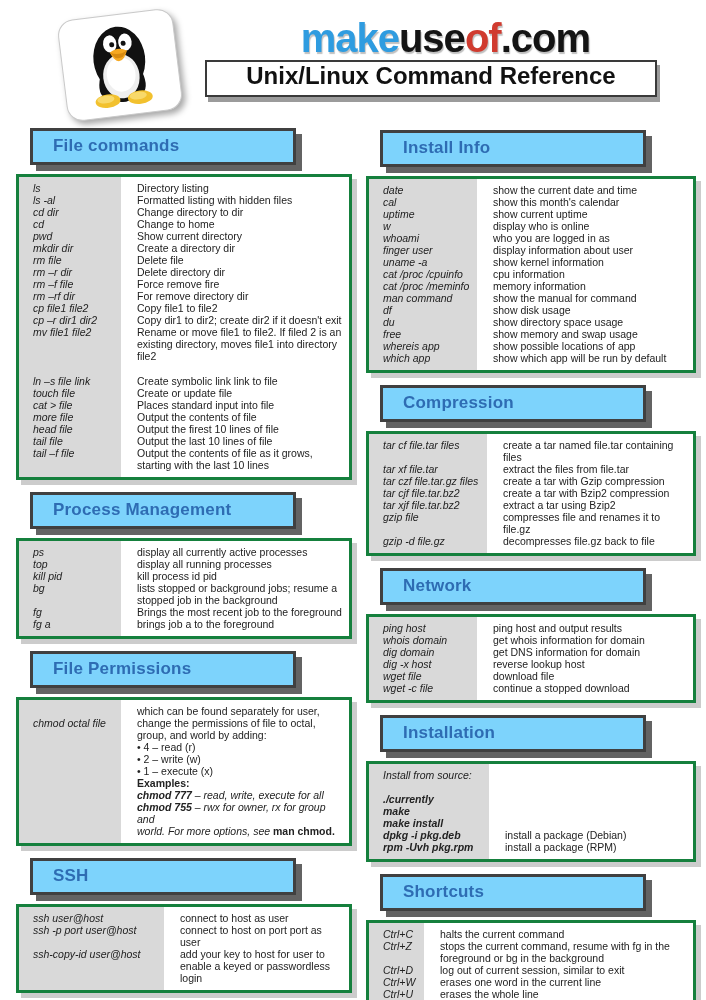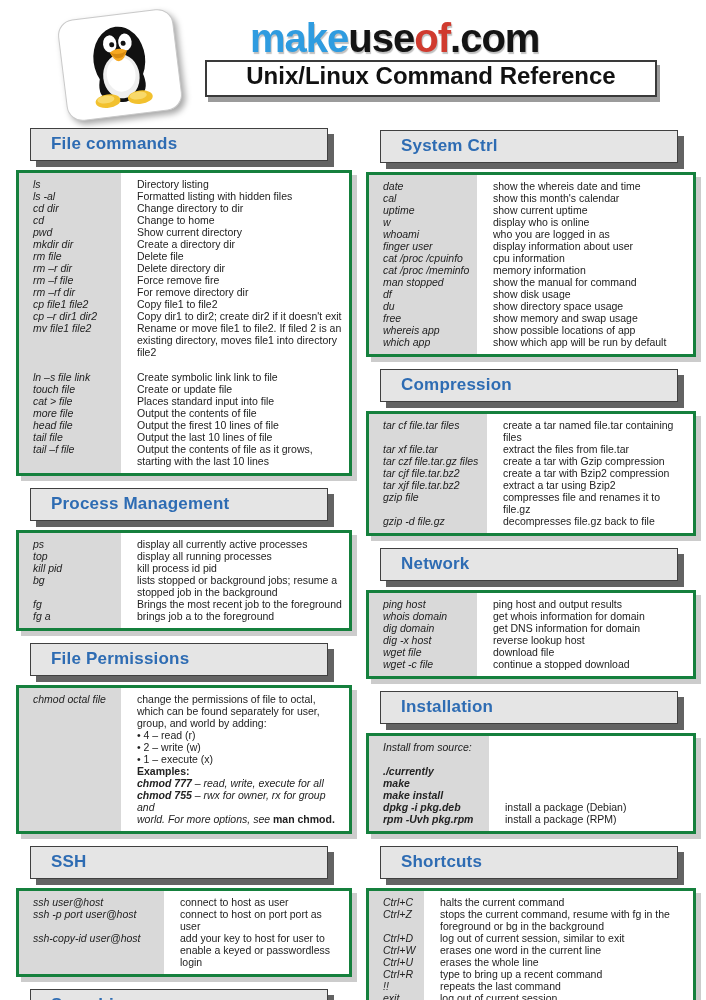--- a/index.html
+++ b/index.html
@@ -13,21 +13,21 @@
   
   .tux-card {
     position:absolute; left:62px; top:14px; width:116px; height:102px;
     background:#ffffff; border:1px solid #c9c9c9; border-radius:16px;
     transform:rotate(-7deg);
     box-shadow:3px 4px 6px rgba(0,0,0,0.35);
     display:flex; align-items:center; justify-content:center;
   }
   .mou-logo {
     position:absolute; left:250px; top:16px; width:340px;
-    text-align:left; font-size:40px; font-weight:bold; letter-spacing:-1px;
+    text-align:right; font-size:40px; font-weight:bold; letter-spacing:-1px;
     text-shadow:1px 2px 1px rgba(0,0,0,0.25);
   }
   .mou-make { color:#2f9ce0; }
   .mou-use  { color:#141414; }
   .mou-of   { color:#d03b2f; }
   .mou-com  { color:#141414; }
   .title-box {
     position:absolute; left:205px; top:60px; width:452px; height:37px;
     background:#ffffff; border:2px solid #3a3a3a;
     box-shadow:3px 5px 0 #9b9b9b;
@@ -35,22 +35,22 @@
   }
   .title-box span { font-size:24px; font-weight:bold; color:#111; letter-spacing:0px; }
 
   
   .col-left  { position:absolute; left:16px;  top:128px; width:336px; }
   .col-right { position:absolute; left:366px; top:130px; width:330px; }
 
   
   .sec { margin-bottom:12px; }
   .sec-head {
-    width:298px; margin-left:14px; margin-bottom:9px;
-    background:#e5e5e5; border:1px solid #404040;
+    width:266px; margin-left:14px; margin-bottom:9px;
+    background:#7dd3fc; border:3px solid #404040;
     box-shadow:6px 6px 0 #636363;
     padding:5px 0 6px 20px;
   }
   .sec-head span { color:#2e6cb3; font-size:17px; font-weight:bold; letter-spacing:0.2px; }
 
   
   .sec-body {
     position:relative; width:100%;
     background:#ffffff; border:3px solid #15803d;
     box-shadow:5px 5px 0 #cccccc;
@@ -229,26 +229,26 @@
             <div class="desc">brings job a to the foreground</div>
           </div>
         </div>
     </div>
 
     <div class="sec">
       <div class="sec-head"><span>File Permissions</span></div>
       <div class="sec-body" style="--colw:102px">
 
       <div class="row">
+            <div class="cmd"></div>
+            <div class="desc">which can be found separately for user,</div>
+          </div>
+          <div class="row">
             <div class="cmd">chmod octal file</div>
             <div class="desc">change the permissions of file to octal,</div>
-          </div>
-          <div class="row">
-            <div class="cmd"></div>
-            <div class="desc">which can be found separately for user,</div>
           </div>
           <div class="row">
             <div class="cmd"></div>
             <div class="desc">group, and world by adding:</div>
           </div>
           <div class="row">
             <div class="cmd"></div>
             <div class="desc">•  4 – read (r)</div>
           </div>
           <div class="row">
@@ -302,26 +302,26 @@
       <div class="sec-body" style="--colw:130px">
         
       </div>
     </div>
 
   </div>
 
   <div class="col-right">
 
     <div class="sec">
-      <div class="sec-head"><span>System Ctrl</span></div>
+      <div class="sec-head"><span>Install Info</span></div>
       <div class="sec-body" style="--colw:108px">
 
       <div class="row">
             <div class="cmd">date</div>
-            <div class="desc">show the whereis date and time</div>
+            <div class="desc">show the current date and time</div>
           </div>
           <div class="row">
             <div class="cmd">cal</div>
             <div class="desc">show this month's calendar</div>
           </div>
           <div class="row">
             <div class="cmd">uptime</div>
             <div class="desc">show current uptime</div>
           </div>
           <div class="row">
@@ -330,29 +330,33 @@
           </div>
           <div class="row">
             <div class="cmd">whoami</div>
             <div class="desc">who you are logged in as</div>
           </div>
           <div class="row">
             <div class="cmd">finger user</div>
             <div class="desc">display information about user</div>
           </div>
           <div class="row">
+            <div class="cmd">uname -a</div>
+            <div class="desc">show kernel information</div>
+          </div>
+          <div class="row">
             <div class="cmd">cat /proc /cpuinfo</div>
             <div class="desc">cpu information</div>
           </div>
           <div class="row">
             <div class="cmd">cat /proc /meminfo</div>
             <div class="desc">memory information</div>
           </div>
           <div class="row">
-            <div class="cmd">man stopped</div>
+            <div class="cmd">man command</div>
             <div class="desc">show the manual for command</div>
           </div>
           <div class="row">
             <div class="cmd">df</div>
             <div class="desc">show disk usage</div>
           </div>
           <div class="row">
             <div class="cmd">du</div>
             <div class="desc">show directory space usage</div>
           </div>

